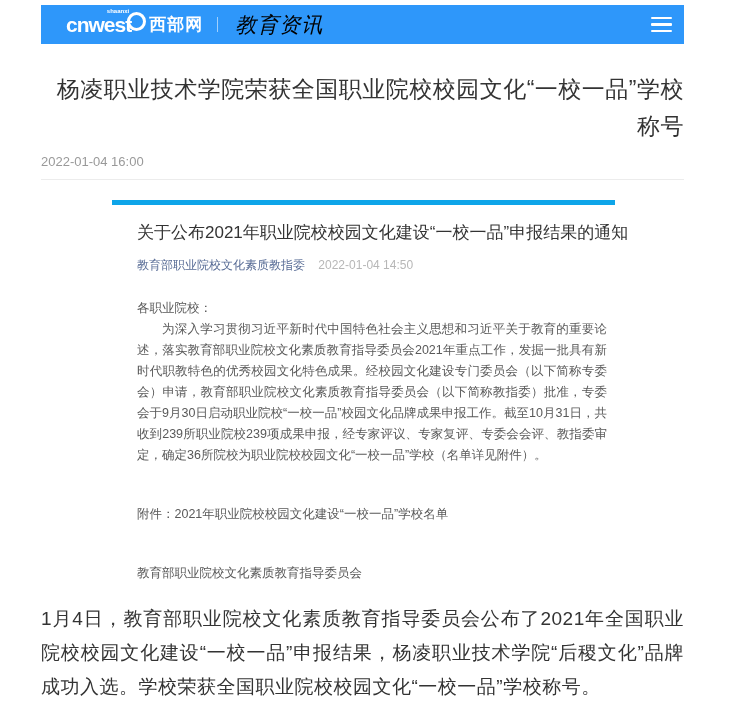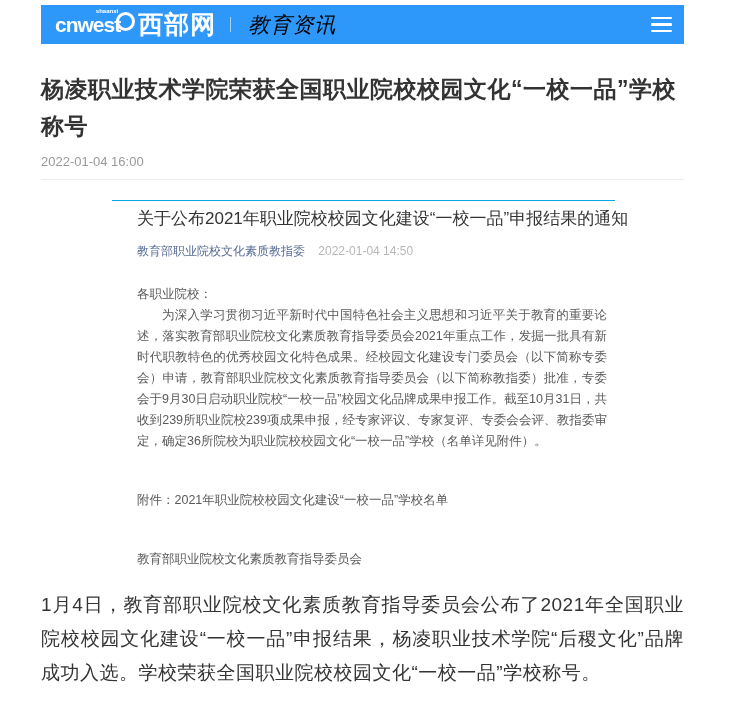--- a/index.html
+++ b/index.html
@@ -3,44 +3,44 @@
 <meta charset="utf-8">
 <style>
   * { margin:0; padding:0; box-sizing:border-box; }
   html,body { background:#ffffff; width:741px; }
   body { font-family:"Liberation Sans","DejaVu Sans",sans-serif; color:#333; }
 
   .page { width:643px; margin-left:41px; padding-top:5px; }
 
   
   .topbar { height:39px; background:#2e97fa; display:flex; align-items:center; padding:0 12px 0 14px; }
-  .logo { display:flex; align-items:center; cursor:pointer; }
+  .logo { display:flex; align-items:center; cursor:pointer;margin-left:11px; }
   .logo-en { position:relative; color:#fff; font-weight:bold; font-size:21px;
              letter-spacing:-1px; line-height:1; padding-right:12px; }
   .logo-super { position:absolute; top:-6px; right:14px; font-size:6px; font-weight:bold;
                 letter-spacing:0; color:#fff; }
   .logo-ring { position:absolute; right:-3px; top:-2px; width:19px; height:19px;
                border:3px solid #fff; border-radius:50%; }
-  .logo-cn { color:#fff; font-weight:bold; font-size:25px; margin-left:6px; letter-spacing:1px; }
+  .logo-cn { color:#fff; font-weight:bold; font-size:17px; margin-left:6px; letter-spacing:1px; }
   .topbar-divider { width:1px; height:15px; background:rgba(255,255,255,.55); margin:0 17px 0 14px; }
   .channel { color:#000000; font-size:21px; letter-spacing:1px; cursor:pointer;font-style:italic; }
   .topbar-spacer { flex:1; }
   .menu-icon { width:21px; cursor:pointer; display:flex; flex-direction:column; gap:4px; }
   .menu-icon i { display:block; height:2.5px; background:#fff; border-radius:1px; }
 
   
-  .article-title { margin-top:27px; font-size:23px; line-height:37px; font-weight:700;
-                   color:#333; letter-spacing:.5px; }
+  .article-title { margin-top:27px; font-size:23px; line-height:37px; font-weight:400;
+                   color:#333; letter-spacing:.5px;text-align:right; }
   .meta-row { margin-top:9px; display:flex; justify-content:space-between; align-items:baseline;
               font-size:13px; color:#999; }
   .head-sep { border:none; border-top:1px solid #ececec; margin-top:10px; }
 
   
-  .notice { width:503px; margin-left:71px; margin-top:20px; border-top:1px solid #0ea5e9;
-            padding:6px 8px 0 25px; color:#595959; }
+  .notice { width:503px; margin-left:71px; margin-top:20px; border-top:5px solid #0ea5e9;
+            padding:16px 8px 0 25px; color:#595959; }
   .notice-title { font-size:17px; line-height:24px; color:#333; white-space:nowrap; }
   .notice-byline { margin-top:12px; font-size:12px; }
   .notice-author { color:#576b95; }
   .notice-time { color:#b7b7b7; margin-left:10px; }
   .notice-salutation { margin-top:24px; font-size:12.5px; line-height:21px; }
   .notice-paragraph { font-size:12.5px; line-height:21px; text-indent:2em; text-align:justify; }
   .notice-attachment { margin-top:38px; font-size:12.5px; line-height:21px; white-space:nowrap; }
   .notice-signature { margin-top:36px; text-align:left; font-size:12.5px; line-height:24px; }
 
   

